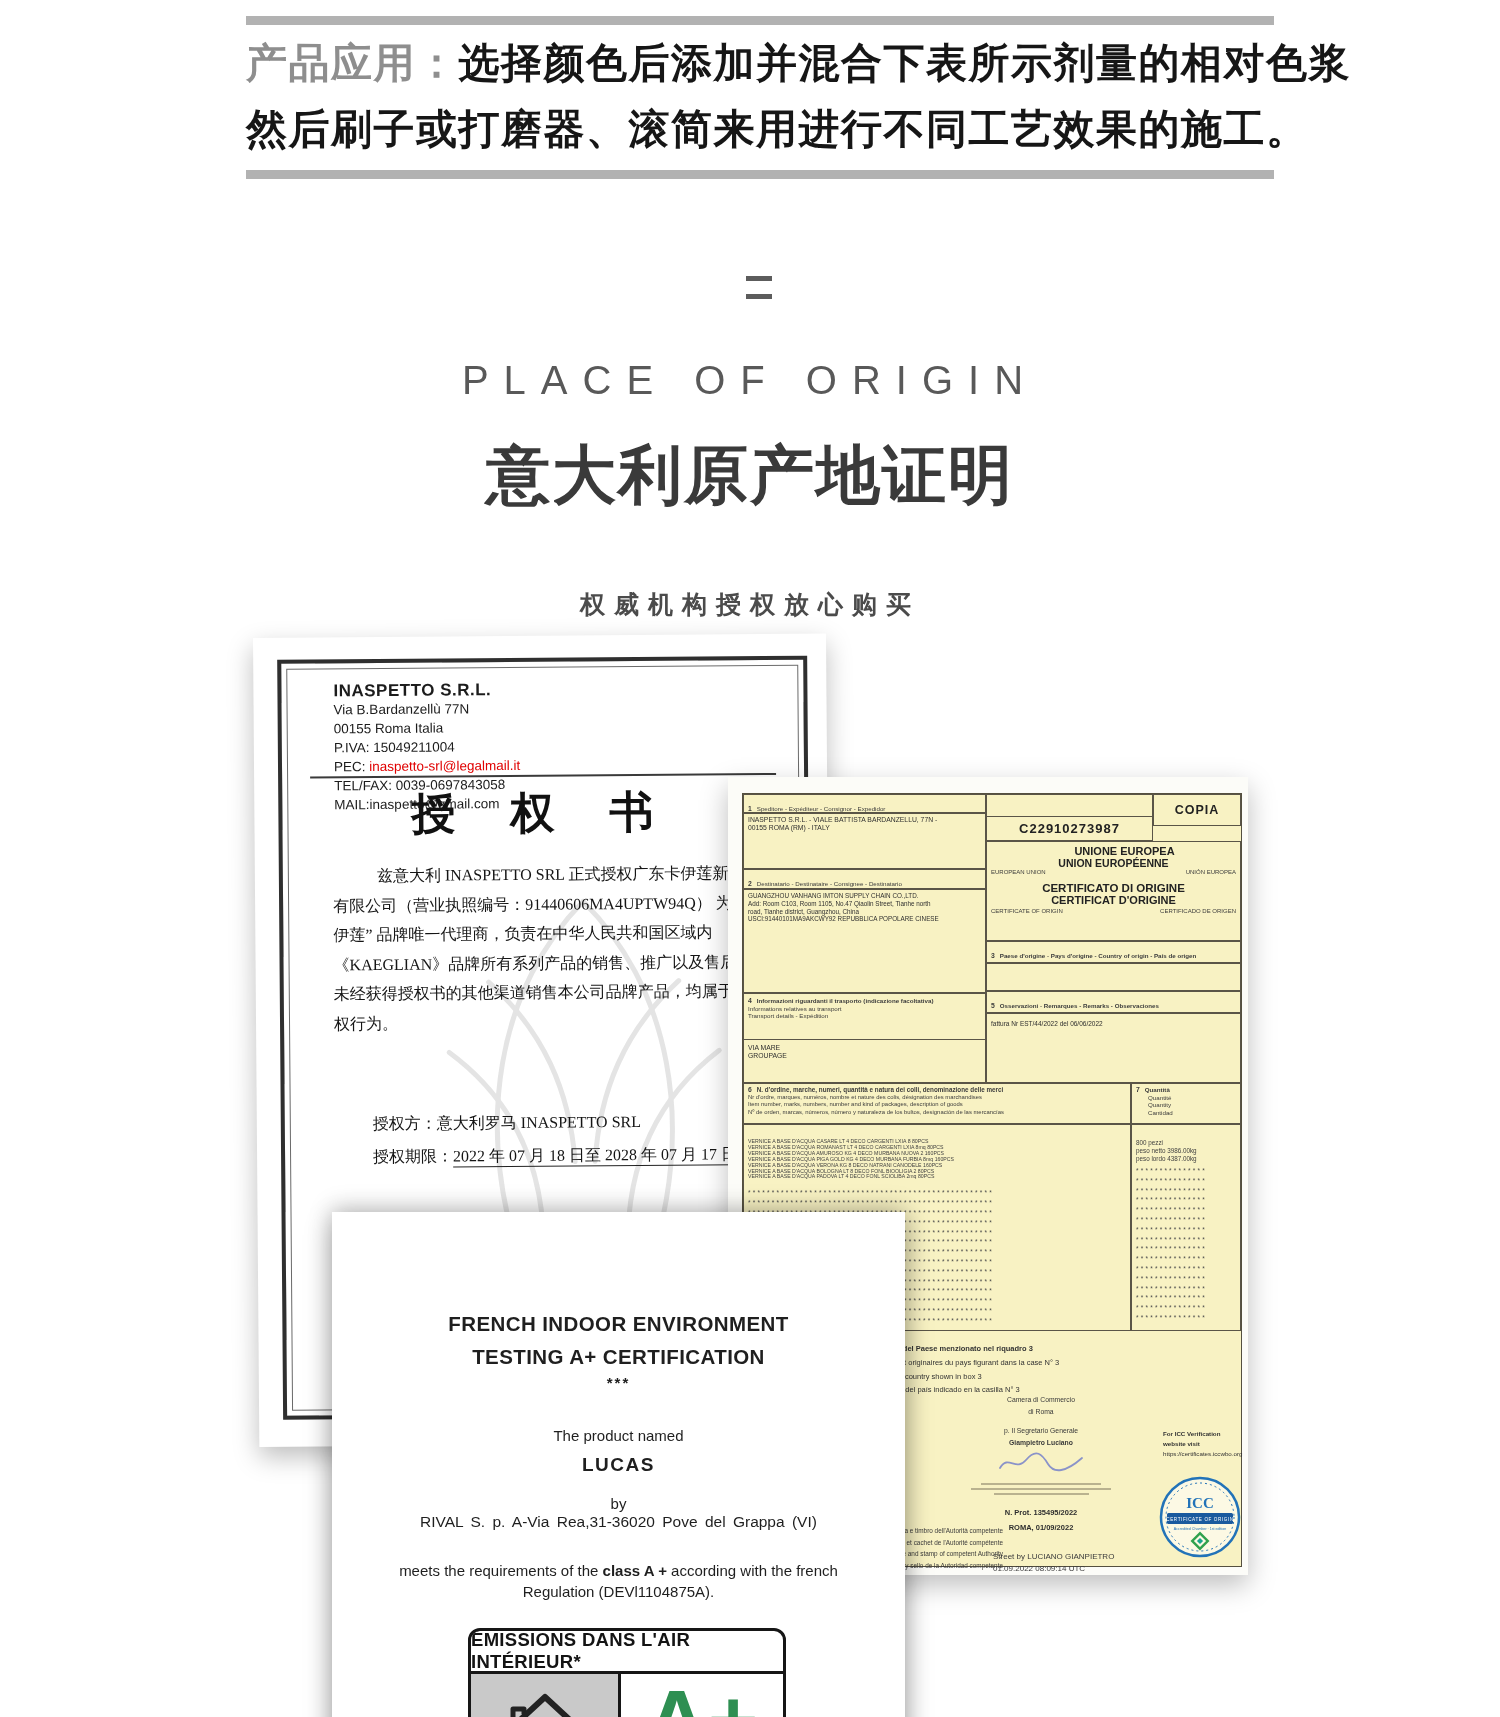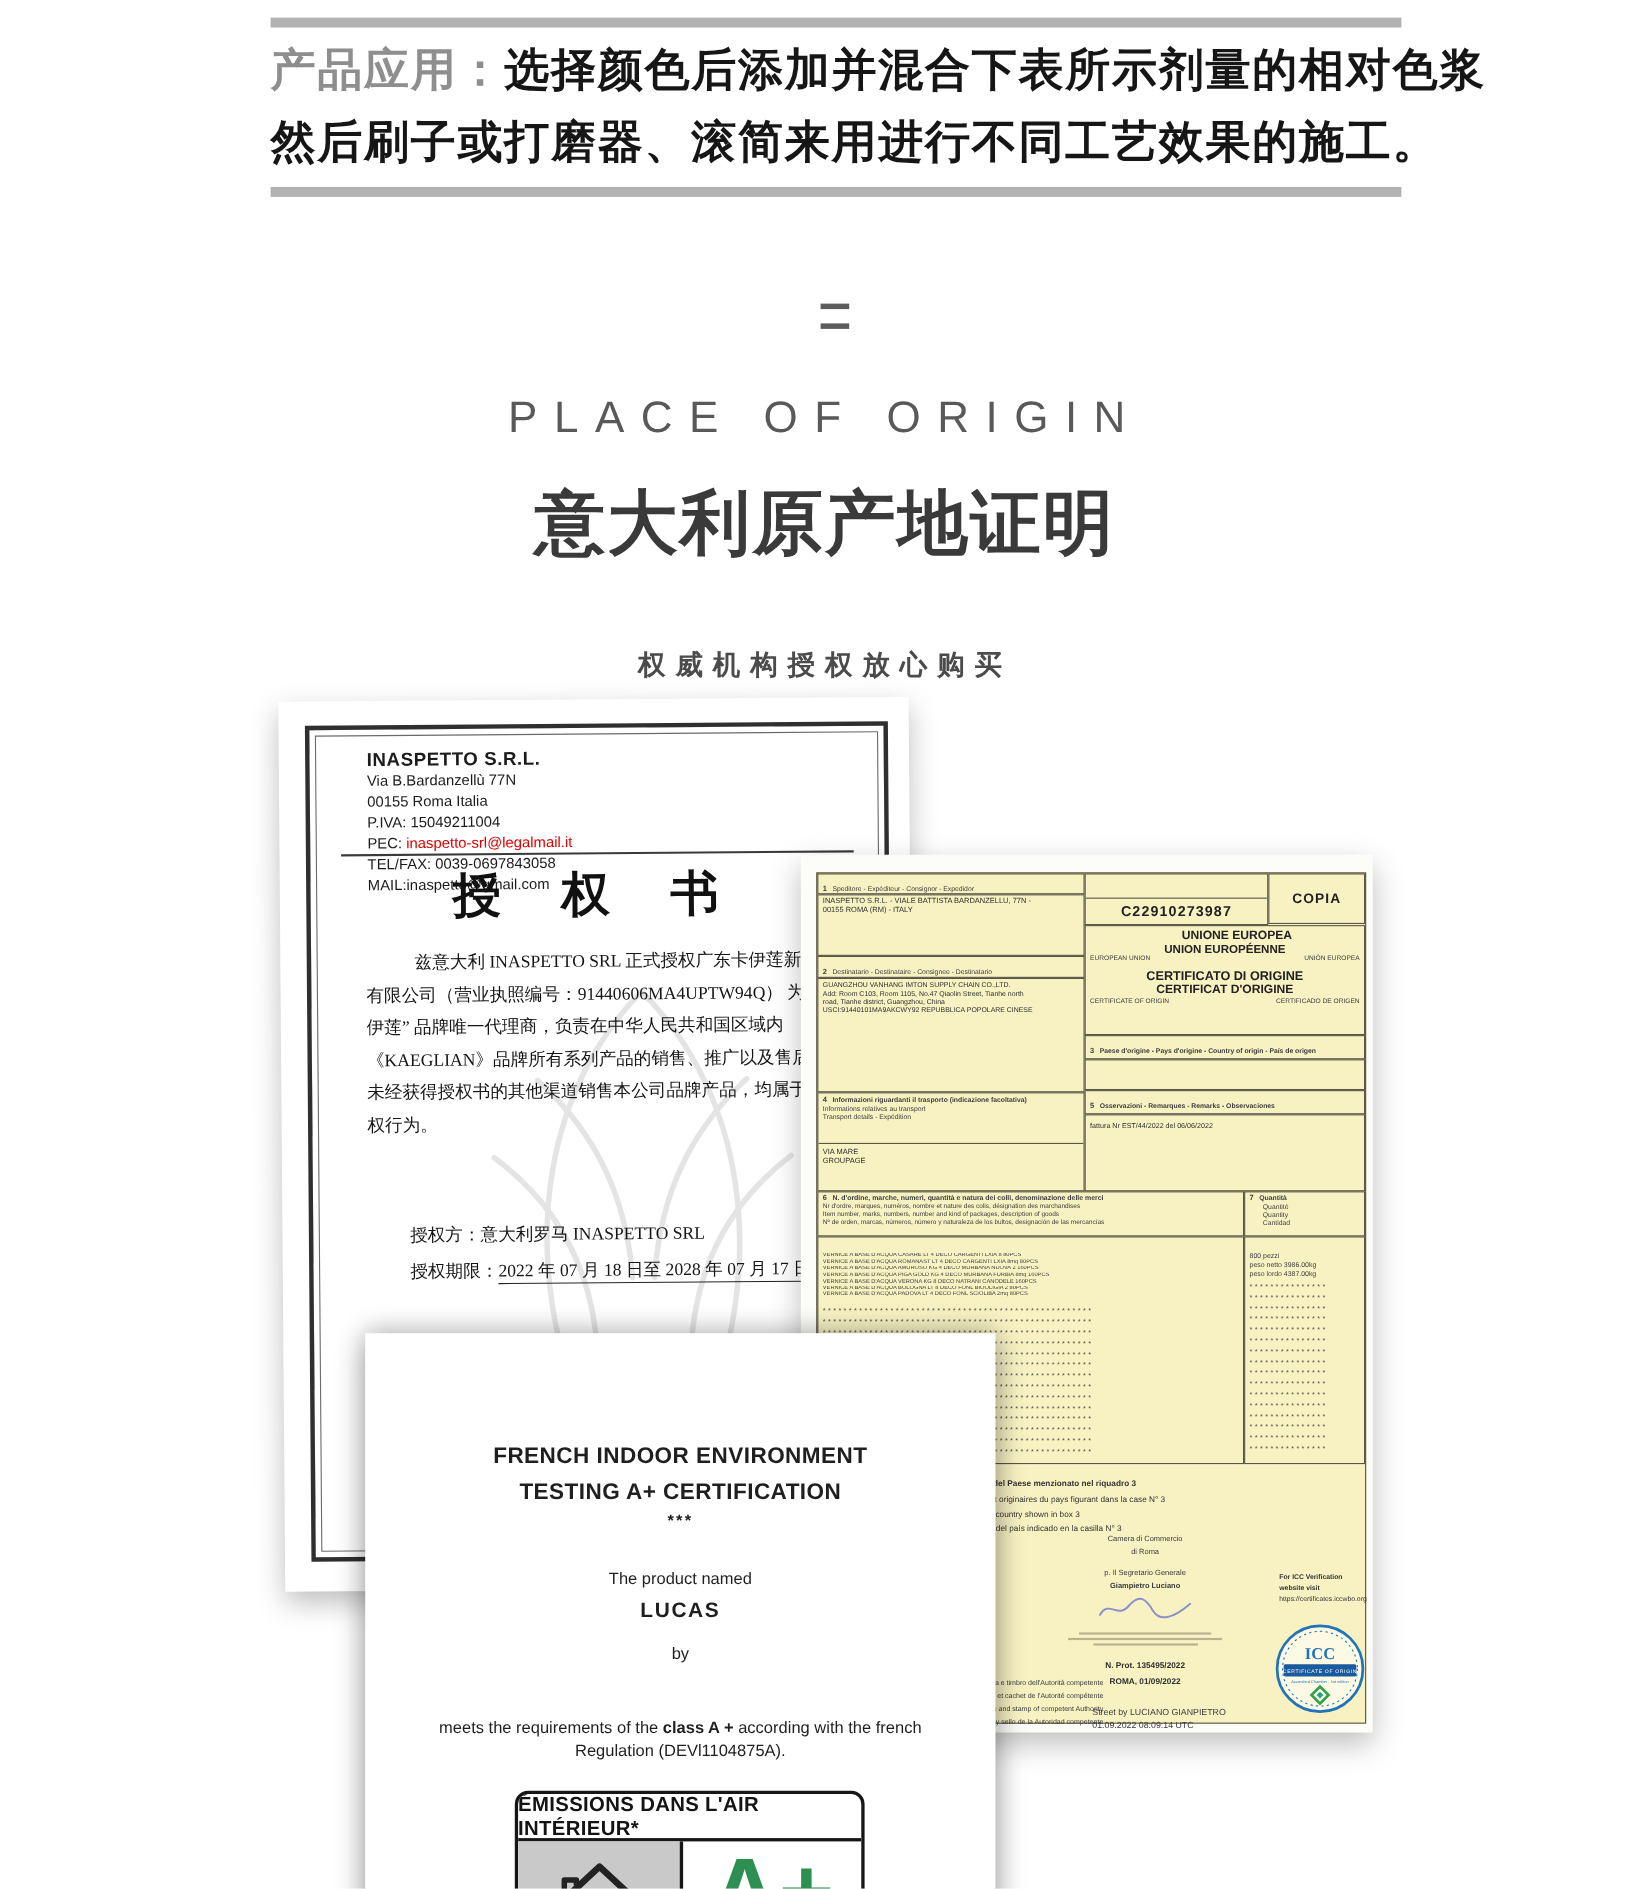--- a/index.html
+++ b/index.html
@@ -175,21 +175,21 @@
         <div style="border-top:1px solid #5a5547;padding:4px;">
           <div class="oval">VIA MARE</div>
           <div class="oval">GROUPAGE</div>
         </div>
       </div>
 
       <div class="cell" style="left:243px;top:0;width:167px;height:47px;padding:0;">
         <div style="height:21px;border-bottom:1px solid #5a5547;"></div>
         <div style="text-align:center;font-size:13px;font-weight:700;letter-spacing:1px;color:#222;padding-top:4px;">C22910273987</div>
       </div>
-      <div class="cell" style="left:410px;top:0;width:88px;height:46px;display:flex;align-items:center;justify-content:center;">
+      <div class="cell" style="left:410px;top:0;width:88px;height:32px;display:flex;align-items:center;justify-content:center;">
         <span style="font-size:12.5px;font-weight:600;letter-spacing:1px;color:#222;">COPIA</span>
       </div>
 
       <div class="cell" style="left:243px;top:47px;width:255px;height:100px;padding:3px 0;">
         <div style="text-align:center;font-size:11px;font-weight:700;color:#222;padding-left:22px;">UNIONE EUROPEA</div>
         <div style="text-align:center;font-size:10.5px;font-weight:700;color:#222;">UNION EUROPÉENNE</div>
         <div class="tinyrow">
             <span>EUROPEAN UNION</span>
             <span>UNIÓN EUROPEA</span>
           </div>
@@ -328,20 +328,21 @@
     </div>
   </div>
 
   <div class="doc" id="french-doc">
     <div class="fcenter" id="f-title1">FRENCH INDOOR ENVIRONMENT</div>
     <div class="fcenter" id="f-title2">TESTING A+ CERTIFICATION</div>
     <div class="fcenter" id="f-stars">***</div>
     <div class="fcenter" id="f-intro">The product named</div>
     <div class="fcenter" id="f-product">LUCAS</div>
     <div class="fcenter" id="f-by">by</div>
+    <div class="fcenter" id="f-maker">RIVAL S. p. A-Via Rea,31-36020 Pove del Grappa (VI)</div>
     <div class="fcenter" id="f-meets1">
       <span>meets the requirements of the </span><b>class A +</b><span> according with the french</span>
     </div>
     <div class="fcenter" id="f-meets2">Regulation (DEVl1104875A).</div>
 
     <div id="emission-logo">
       <div id="emission-header">ÉMISSIONS DANS L'AIR INTÉRIEUR*</div>
       <div id="emission-body">
         <div id="emission-house">
           <svg width="120" height="100" viewBox="0 0 120 100">

